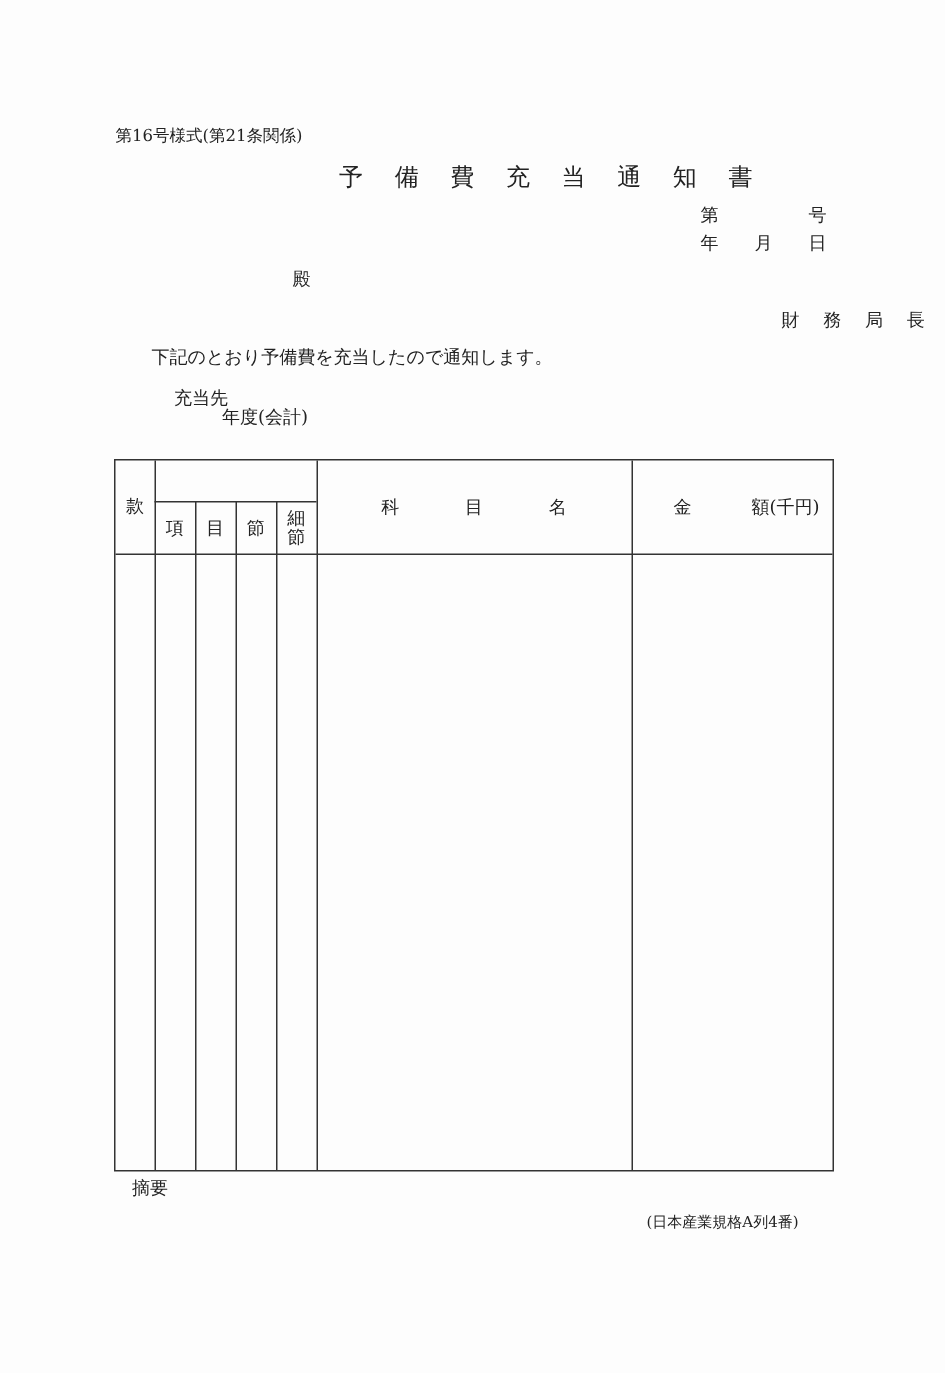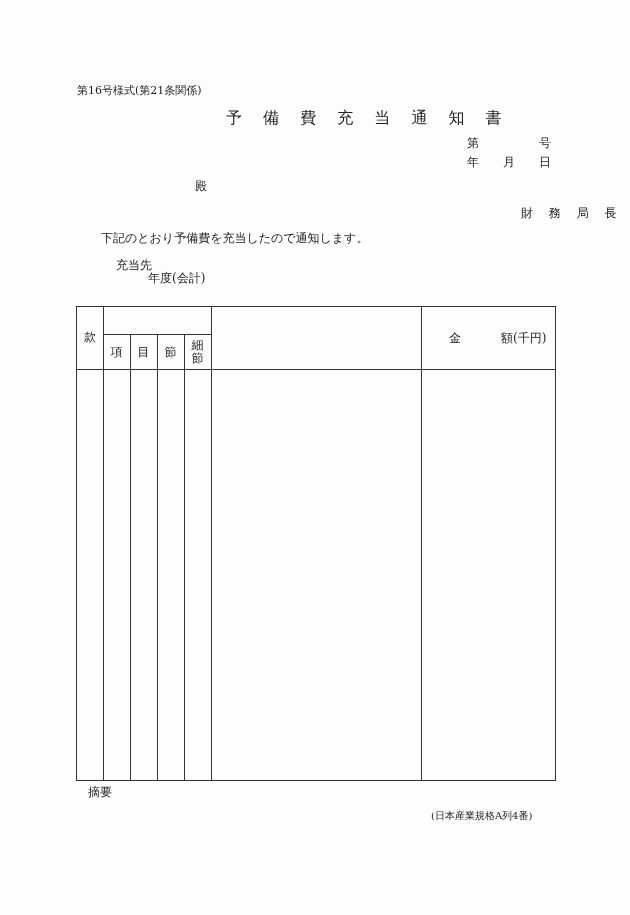--- a/index.html
+++ b/index.html
@@ -47,19 +47,20 @@
 
   <div class="hl" style="left:26px;top:27px;width:108px;"></div>
   <div class="hl" style="left:0;top:62px;width:478px;"></div>
 
   <div class="cell-txt" style="left:0;width:26px;top:24px;">款</div>
   <div class="cell-txt" style="left:26px;width:27px;top:39px;">項</div>
   <div class="cell-txt" style="left:53px;width:27px;top:39px;">目</div>
   <div class="cell-txt" style="left:80px;width:27px;top:39px;">節</div>
   <div class="cell-txt" style="left:107px;width:27px;top:32px;">細</div>
   <div class="cell-txt" style="left:107px;width:27px;top:45px;">節</div>
+  <div class="cell-txt" style="left:134px;width:210px;top:25px;word-spacing:40px;">科 目 名</div>
   <div class="cell-txt" style="left:372px;top:25px;">金</div>
   <div class="cell-txt" style="left:408px;top:25px;padding-left:16px;">額(千円)</div>
 </div>
 
 <div class="abs" style="left:88px;top:786px;">摘要</div>
 
 <div class="abs" style="left:431px;top:811px;font-size:10px;">(日本産業規格A列4番)</div>
 
 </body></html>

